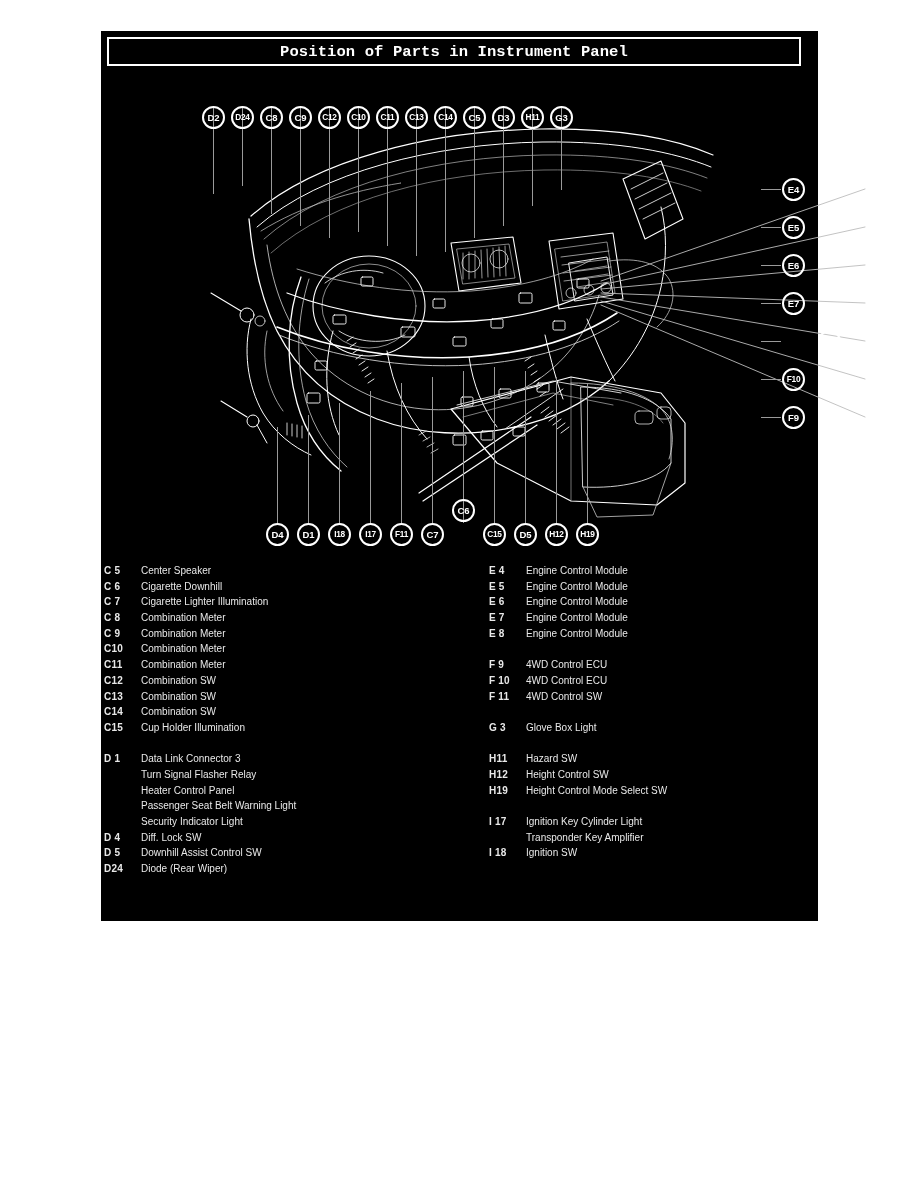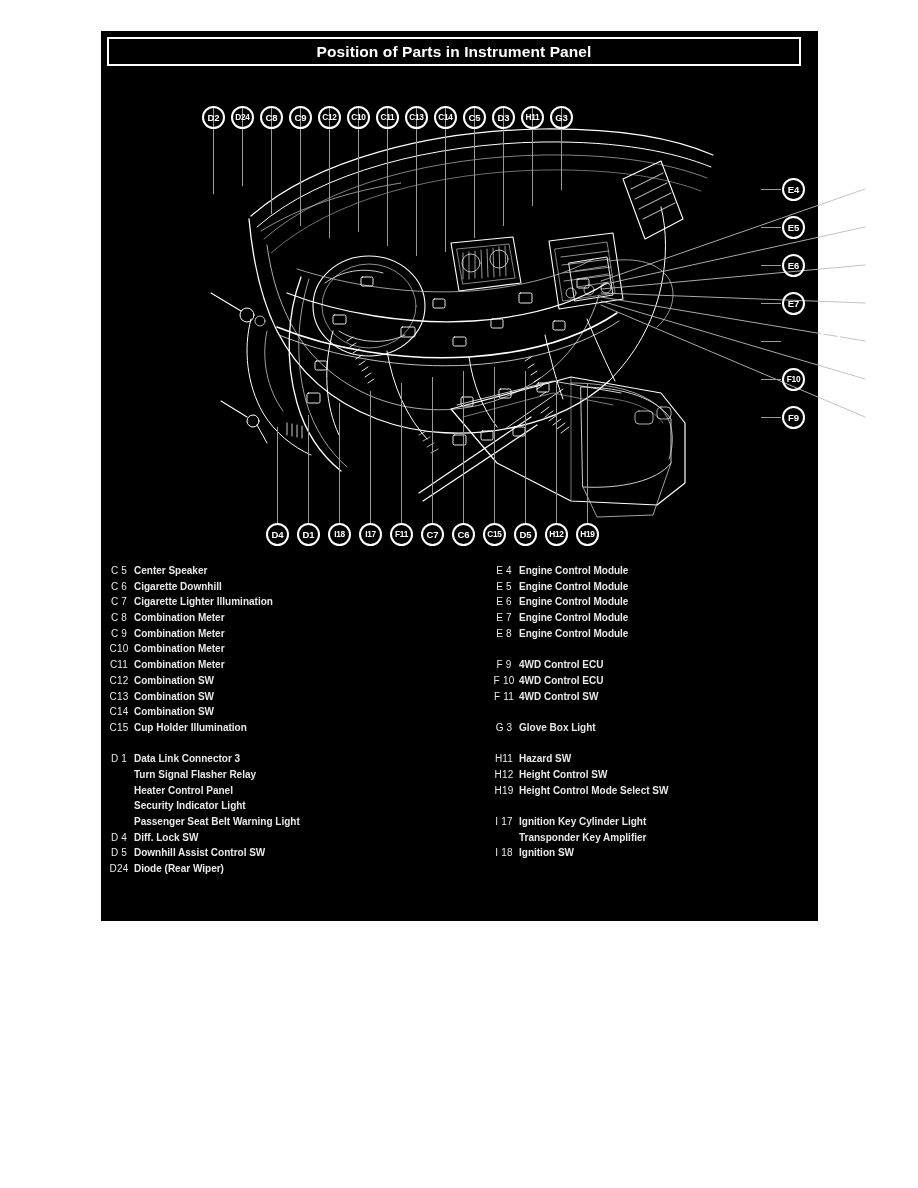--- a/index.html
+++ b/index.html
@@ -7,35 +7,35 @@
   #page{position:relative;width:918px;height:1188px;background:#ffffff;overflow:hidden;}
 
   
   #panel{position:absolute;left:101px;top:31px;width:717px;height:890px;background:#000000;}
 
   
   #titlebar{position:absolute;left:6px;top:6px;width:694px;height:29px;
             border:2px solid #ffffff;box-sizing:border-box;}
   #title{position:absolute;left:0;top:0;width:100%;height:100%;
          display:flex;align-items:center;justify-content:center;
-         color:#ffffff;font-size:15.5px;font-weight:bold;letter-spacing:.1px;}
+         color:#ffffff;font-size:15.5px;font-weight:bold;letter-spacing:.1px;font-family:Liberation Mono, monospace;}
 
   
   .bub{position:absolute;width:23px;height:23px;border-radius:50%;
        border:2px solid #ffffff;box-sizing:border-box;background:transparent;
        color:#ffffff;font-size:9.5px;font-weight:bold;
        display:flex;align-items:center;justify-content:center;line-height:1;}
   .bub.sm{font-size:8.3px;letter-spacing:-.3px;}
   .stem{position:absolute;background:#9a9a9a;}
 
   
   .legend{position:absolute;color:#e8e8e8;font-size:10px;line-height:15.7px;white-space:nowrap;}
   .lrow{height:15.7px;display:flex;}
-  .lcode{display:inline-block;width:30px;text-align:center;letter-spacing:.2px;}
-  .lname{display:inline-block;font-weight:bold;}
+  .lcode{display:inline-block;width:30px;text-align:left;letter-spacing:.2px;font-weight:bold;}
+  .lname{display:inline-block;margin-left:7px;}
   .lrow.cont .lcode{visibility:hidden;}
   .gap{height:15.7px;}
 
   svg.art{position:absolute;left:0;top:0;overflow:visible;}
 </style>
 </head>
 <body>
 
 <div id="page">
 
@@ -273,21 +273,21 @@
     <div class="bub" style="left:391px;top:75px;">D3</div>
     <div class="bub sm" style="left:420px;top:75px;">H11</div>
     <div class="bub" style="left:449px;top:75px;">G3</div>
 
     <div class="bub" style="left:165px;top:492px;">D4</div>
     <div class="bub" style="left:196px;top:492px;">D1</div>
     <div class="bub sm" style="left:227px;top:492px;">I18</div>
     <div class="bub sm" style="left:258px;top:492px;">I17</div>
     <div class="bub sm" style="left:289px;top:492px;">F11</div>
     <div class="bub" style="left:320px;top:492px;">C7</div>
-    <div class="bub" style="left:351px;top:492px;">C6</div>
+    <div class="bub" style="left:351px;top:468px;">C6</div>
     <div class="bub sm" style="left:382px;top:492px;">C15</div>
     <div class="bub" style="left:413px;top:492px;">D5</div>
     <div class="bub sm" style="left:444px;top:492px;">H12</div>
     <div class="bub sm" style="left:475px;top:492px;">H19</div>
 
     <div class="bub" style="left:681px;top:147px;">E4</div>
     <div class="bub" style="left:681px;top:185px;">E5</div>
     <div class="bub" style="left:681px;top:223px;">E6</div>
     <div class="bub" style="left:681px;top:261px;">E7</div>
     <div class="bub" style="left:681px;top:299px;margin-left:36px;">E8</div>
@@ -347,25 +347,25 @@
         <div class="lrow cont">
           <span class="lcode"></span>
           <span class="lname">Turn Signal Flasher Relay</span>
         </div>
         <div class="lrow cont">
           <span class="lcode"></span>
           <span class="lname">Heater Control Panel</span>
         </div>
         <div class="lrow cont">
           <span class="lcode"></span>
-          <span class="lname">Security Indicator Light</span>
+          <span class="lname">Passenger Seat Belt Warning Light</span>
         </div>
         <div class="lrow cont">
           <span class="lcode"></span>
-          <span class="lname">Passenger Seat Belt Warning Light</span>
+          <span class="lname">Security Indicator Light</span>
         </div>
         <div class="lrow">
           <span class="lcode">D  4</span>
           <span class="lname">Diff. Lock SW</span>
         </div>
         <div class="lrow">
           <span class="lcode">D  5</span>
           <span class="lname">Downhill Assist Control SW</span>
         </div>
         <div class="lrow">

